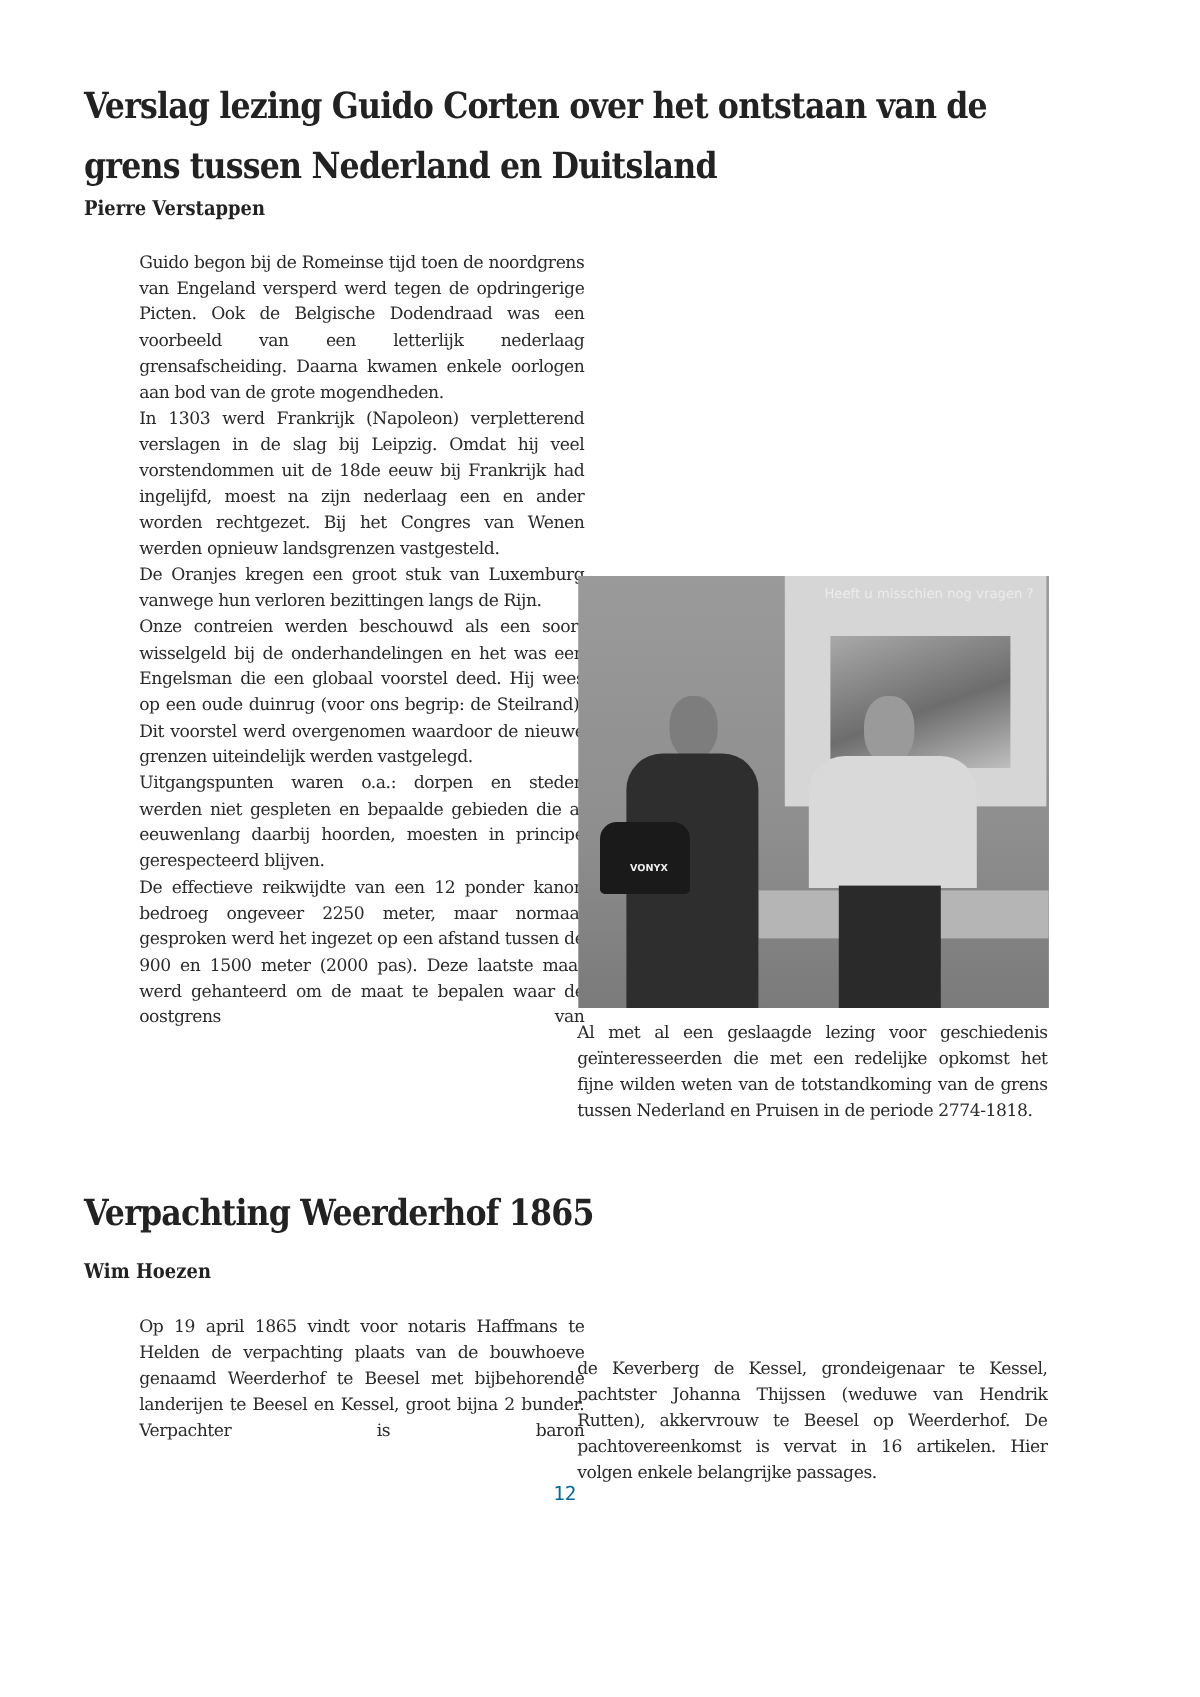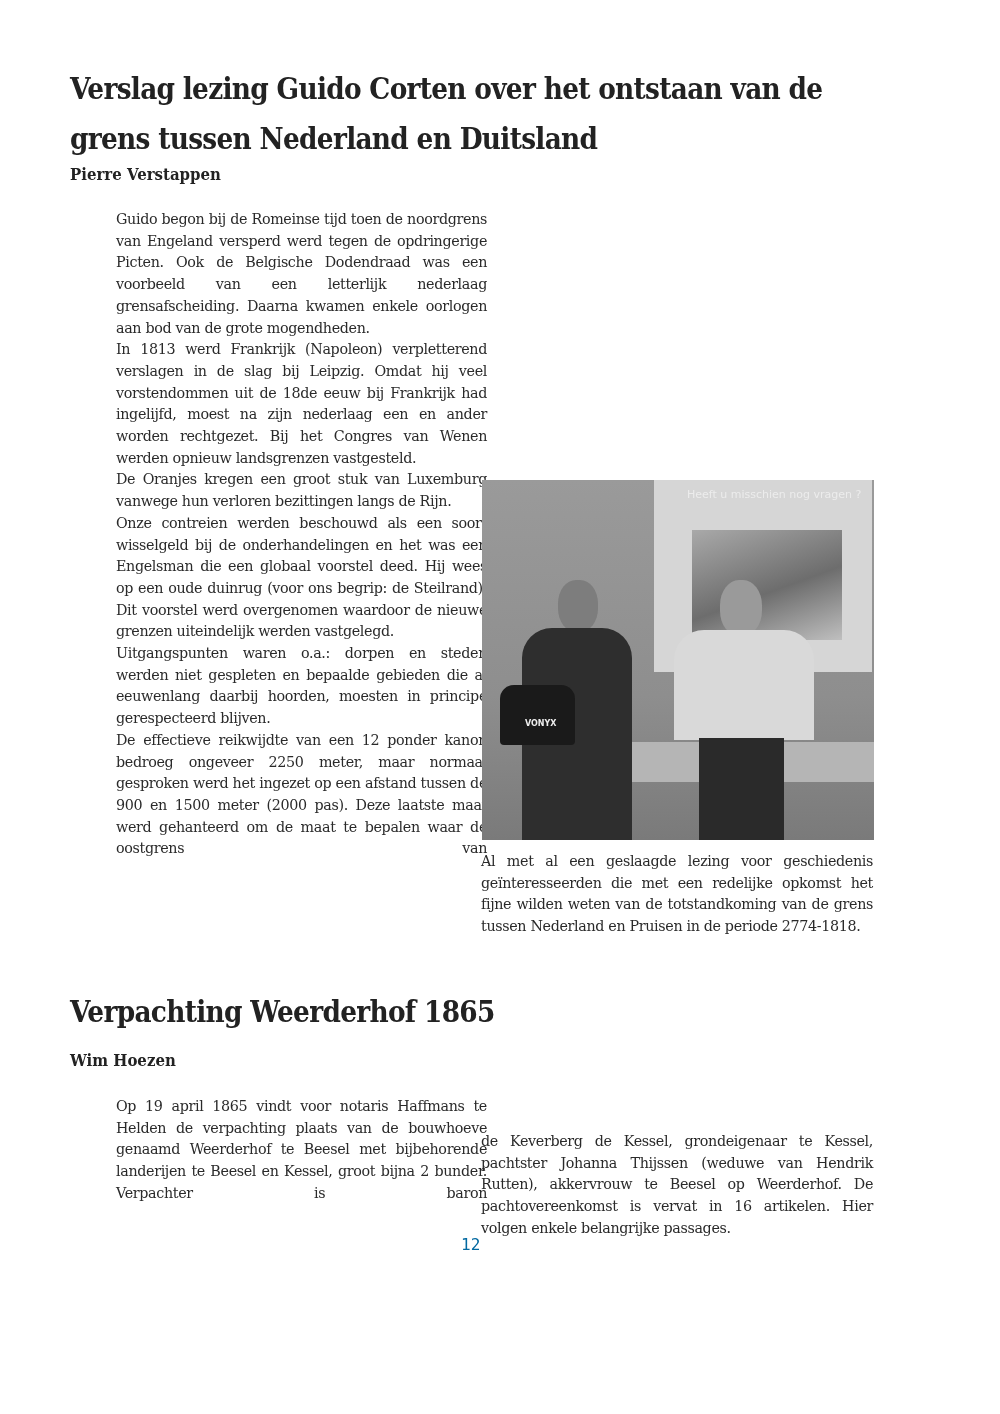--- a/index.html
+++ b/index.html
@@ -53,21 +53,21 @@
     }
   </style>
 </head>
 <body>
 
 <h1 class="title">Verslag lezing Guido Corten over het ontstaan van de grens tussen Nederland en Duitsland</h1>
 <h2 class="author" style="top:164px;">Pierre Verstappen</h2>
 
 <div class="col" style="left:116px; top:209px;">
   <p>Guido begon bij de Romeinse tijd toen de noordgrens van Engeland versperd werd tegen de opdringerige Picten. Ook de Belgische Dodendraad was een voorbeeld van een letterlijk nederlaag grensafscheiding. Daarna kwamen enkele oorlogen aan bod van de grote mogendheden.</p>
-  <p>In 1813 werd Frankrijk (Napoleon) verpletterend verslagen in de slag bij Leipzig. Omdat hij veel vorstendommen uit de 18de eeuw bij Frankrijk had ingelijfd, moest na zijn nederlaag een en ander worden rechtgezet. Bij het Congres van Wenen werden opnieuw landsgrenzen vastgesteld.</p>
+  <p>In 1303 werd Frankrijk (Napoleon) verpletterend verslagen in de slag bij Leipzig. Omdat hij veel vorstendommen uit de 18de eeuw bij Frankrijk had ingelijfd, moest na zijn nederlaag een en ander worden rechtgezet. Bij het Congres van Wenen werden opnieuw landsgrenzen vastgesteld.</p>
   <p>De Oranjes kregen een groot stuk van Luxemburg vanwege hun verloren bezittingen langs de Rijn.</p>
   <p>Onze contreien werden beschouwd als een soort wisselgeld bij de onderhandelingen en het was een Engelsman die een globaal voorstel deed. Hij wees op een oude duinrug (voor ons begrip: de Steilrand). Dit voorstel werd overgenomen waardoor de nieuwe grenzen uiteindelijk werden vastgelegd.</p>
   <p>Uitgangspunten waren o.a.: dorpen en steden werden niet gespleten en bepaalde gebieden die al eeuwenlang daarbij hoorden, moesten in principe gerespecteerd blijven.</p>
   <p class="last" style="text-align-last: justify;">De effectieve reikwijdte van een 12 ponder kanon bedroeg ongeveer 2250 meter, maar normaal gesproken werd het ingezet op een afstand tussen de 900 en 1500 meter (2000 pas). Deze laatste maat werd gehanteerd om de maat te bepalen waar de oostgrens van</p>
 </div>
 
 <div class="col" style="left:481px; top:209px; width:392px;">
 </div>
 
 <div class="photo">

